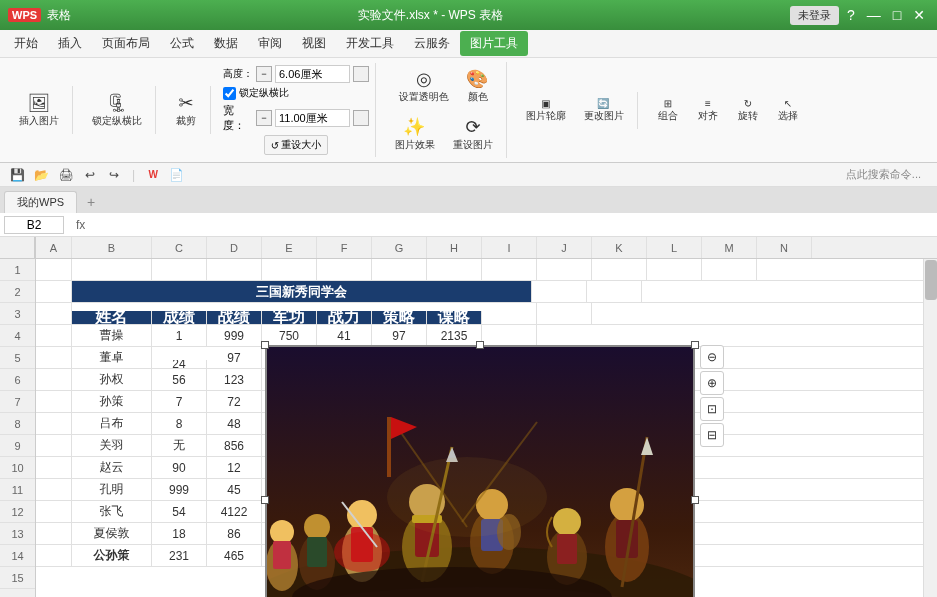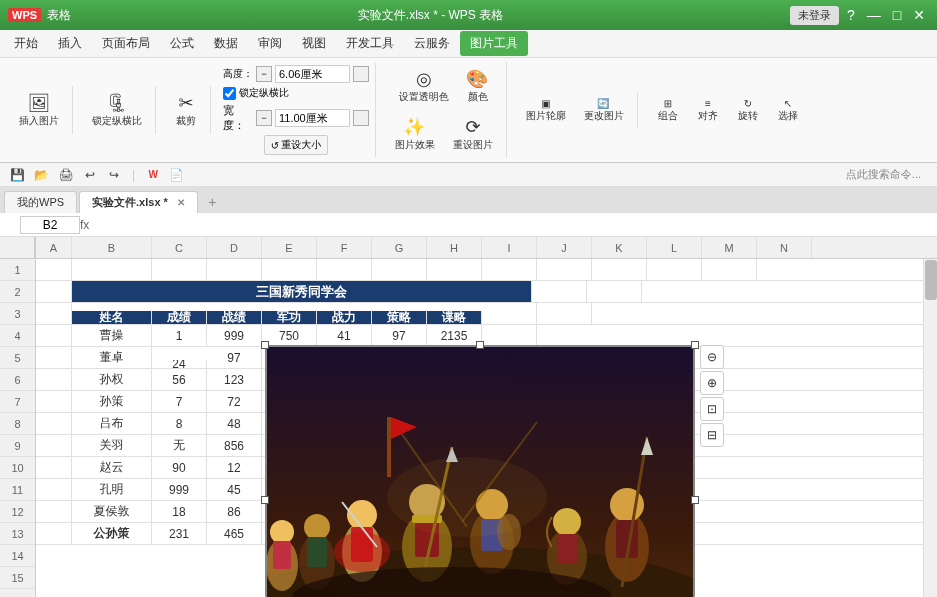--- a/index.html
+++ b/index.html
@@ -198,22 +198,22 @@
     }
     .tab-add { font-size: 14px; padding: 3px 8px; color: #888; background: none; border: none; cursor: pointer; }
 
     
     #formula-bar {
       background: white;
       height: 24px;
       display: flex;
       align-items: center;
       border-bottom: 1px solid #ddd;
-      padding: 0 20px;
-      gap: 0;
+      padding: 0 4px;
+      gap: 12px;
     }
     #formula-bar .cell-ref {
       width: 60px;
       font-size: 12px;
       text-align: center;
       border: 1px solid #ccc;
       height: 18px;
     }
     #formula-bar .fx { font-size: 12px; color: #666; }
     #formula-bar .formula-input {
@@ -297,21 +297,21 @@
     .table-title-cell {
       background: #1a3c6e;
       color: white;
       font-size: 13px;
       font-weight: bold;
       text-align: center;
     }
     .table-header-cell {
       background: #1a3c6e;
       color: white;
-      font-size: 12px;
+      font-size: 16px;
       font-weight: bold;
       text-align: right;
       margin-top: 8px;
     }
     .table-data-cell {
       background: white;
       text-align: center;
     }
 
     
@@ -543,24 +543,20 @@
   <span style="margin:0 4px;color:#ccc;">|</span>
   <button class="qa-btn" style="font-weight:bold;color:#e53935;font-size:10px;">W</button>
   <button class="qa-btn">📄</button>
   <span style="flex:1;"></span>
   <button class="qa-btn" style="width:auto;padding:0 8px;font-size:11px;color:#888;">点此搜索命令...</button>
 </div>
 
 <div id="tab-bar">
   <div class="tab">
     <span>我的WPS</span>
-  </div>
-  <div class="tab active">
-    <span>实验文件.xlsx *</span>
-    <span class="close-btn">✕</span>
   </div>
   <button class="tab-add">+</button>
 </div>
 
 <div id="formula-bar">
   <input class="cell-ref" value="B2" style="">
   <span class="fx">fx</span>
   <input class="formula-input" value="" style="">
 </div>
 
@@ -733,20 +729,31 @@
         <div class="grid-cell table-data-cell" style="width:80px;">孔明</div>
         <div class="grid-cell table-data-cell" style="width:55px;">999</div>
         <div class="grid-cell table-data-cell" style="width:55px;">45</div>
         <div class="grid-cell table-data-cell" style="width:55px;">1</div>
         <div class="grid-cell" style="width:55px;"></div>
         <div class="grid-cell" style="width:55px;"></div>
         <div class="grid-cell" style="width:55px;"></div>
         <div class="grid-cell" style="width:55px;"></div>
       </div>
 
+      <div class="grid-row">
+        <div class="grid-cell" style="width:36px;"></div>
+        <div class="grid-cell table-data-cell" style="width:80px;">张飞</div>
+        <div class="grid-cell table-data-cell" style="width:55px;">54</div>
+        <div class="grid-cell table-data-cell" style="width:55px;">4122</div>
+        <div class="grid-cell" style="width:55px;"></div>
+        <div class="grid-cell" style="width:55px;"></div>
+        <div class="grid-cell" style="width:55px;"></div>
+        <div class="grid-cell" style="width:55px;"></div>
+        <div class="grid-cell" style="width:55px;"></div>
+      </div>
 
       <div class="grid-row">
         <div class="grid-cell" style="width:36px;"></div>
         <div class="grid-cell table-data-cell" style="width:80px;">夏侯敦</div>
         <div class="grid-cell table-data-cell" style="width:55px;">18</div>
         <div class="grid-cell table-data-cell" style="width:55px;">86</div>
         <div class="grid-cell" style="width:55px;"></div>
         <div class="grid-cell" style="width:55px;"></div>
         <div class="grid-cell" style="width:55px;"></div>
         <div class="grid-cell" style="width:55px;"></div>

